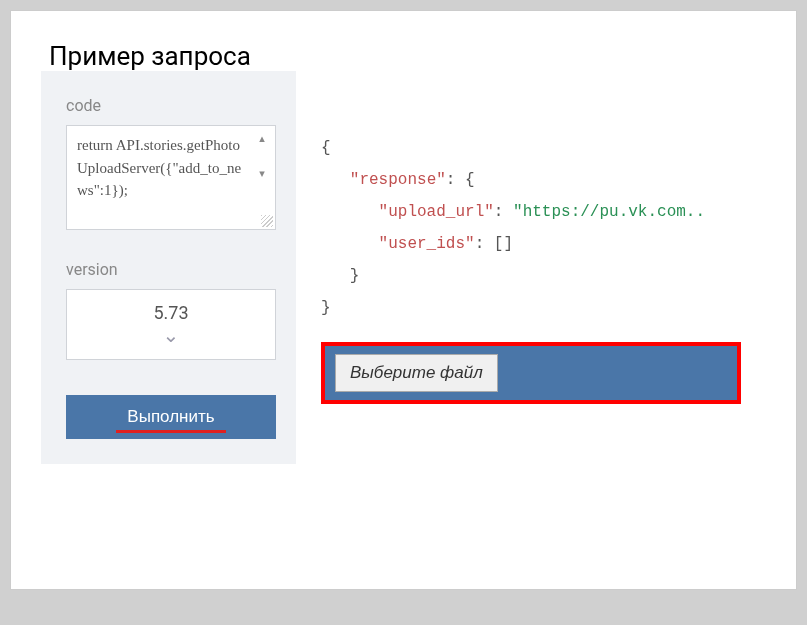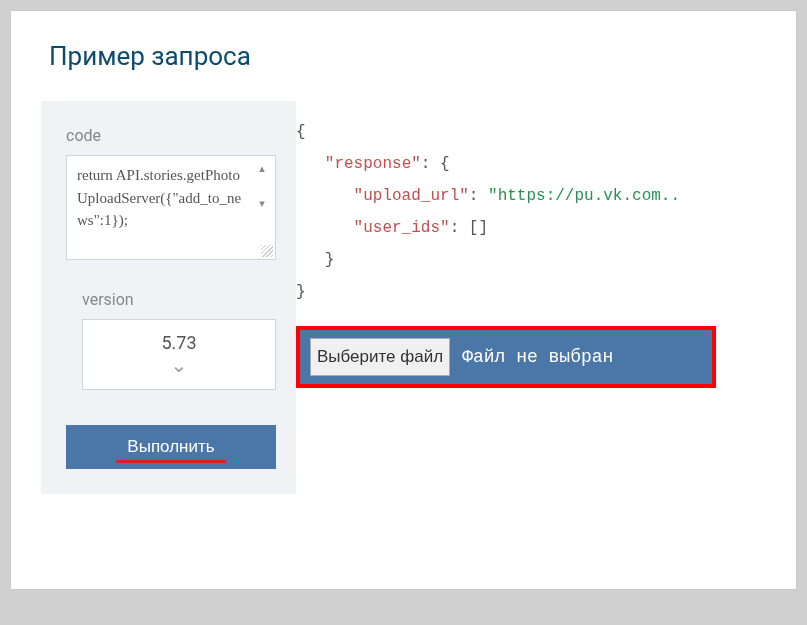--- a/index.html
+++ b/index.html
@@ -17,26 +17,27 @@
     }
     .page-wrapper {
       background: #fff;
       padding: 30px 0 30px 30px;
       border: 1px solid #ccc;
       height: 580px;
     }
     .page-title {
       font-size: 26px;
       font-weight: 400;
-      color: #0c4a6e;
-      margin-bottom: 30px;
+      color: #000000;
       padding-left: 8px;
     }
     .panels {
       display: flex;
+      gap: 25px;
+      align-items: center;
     }
     .left-panel {
       background: #f0f2f5;
       padding: 25px 20px 25px 25px;
       width: 255px;
       flex-shrink: 0;
     }
     .field-label {
       font-size: 16px;
       color: #888;
@@ -77,21 +78,20 @@
     .resize-handle {
       position: absolute;
       right: 2px;
       bottom: 2px;
       width: 12px;
       height: 12px;
       background: repeating-linear-gradient(135deg, #ccc, #ccc 1px, transparent 1px, transparent 3px);
     }
     .version-group {
       margin-top: 30px;
-      margin-left: 16px;
     }
     .version-select {
       background: #fff;
       border: 1px solid #d0d3d8;
       padding: 12px 14px;
       font-size: 18px;
       color: #555;
       display: flex;
       justify-content: space-between;
       align-items: center;
@@ -146,24 +146,25 @@
       background: #4a76a8;
       padding: 8px 10px;
       display: flex;
       align-items: center;
       gap: 12px;
       width: 420px;
     }
     .choose-file-btn {
       background: #f0f0f0;
       border: 1px solid #aaa;
-      padding: 8px 6px;
+      padding: 8px 14px;
       font-size: 17px;
       color: #333;
       cursor: pointer;
+      font-style: italic;
     }
     .file-status {
       color: #fff;
       font-size: 18px;
     }
   </style>
 </head>
 <body>
 
 <div class="page-wrapper">
@@ -205,18 +206,17 @@
           <div class="json-line">{</div>
           <div class="json-line">   <span class="json-key">"response"</span>: {</div>
           <div class="json-line">      <span class="json-key">"upload_url"</span>: <span class="json-str">"https://pu.vk.com..</span></div>
           <div class="json-line">      <span class="json-key">"user_ids"</span>: []</div>
           <div class="json-line">   }</div>
           <div class="json-line">}</div>
         </div>
 
       <div class="file-input-row">
         <button class="choose-file-btn">Выберите файл</button>
-        <span class="file-status">Файл не выбран</span>
       </div>
     </div>
 
   </div>
 </div>
 
 </body></html>

